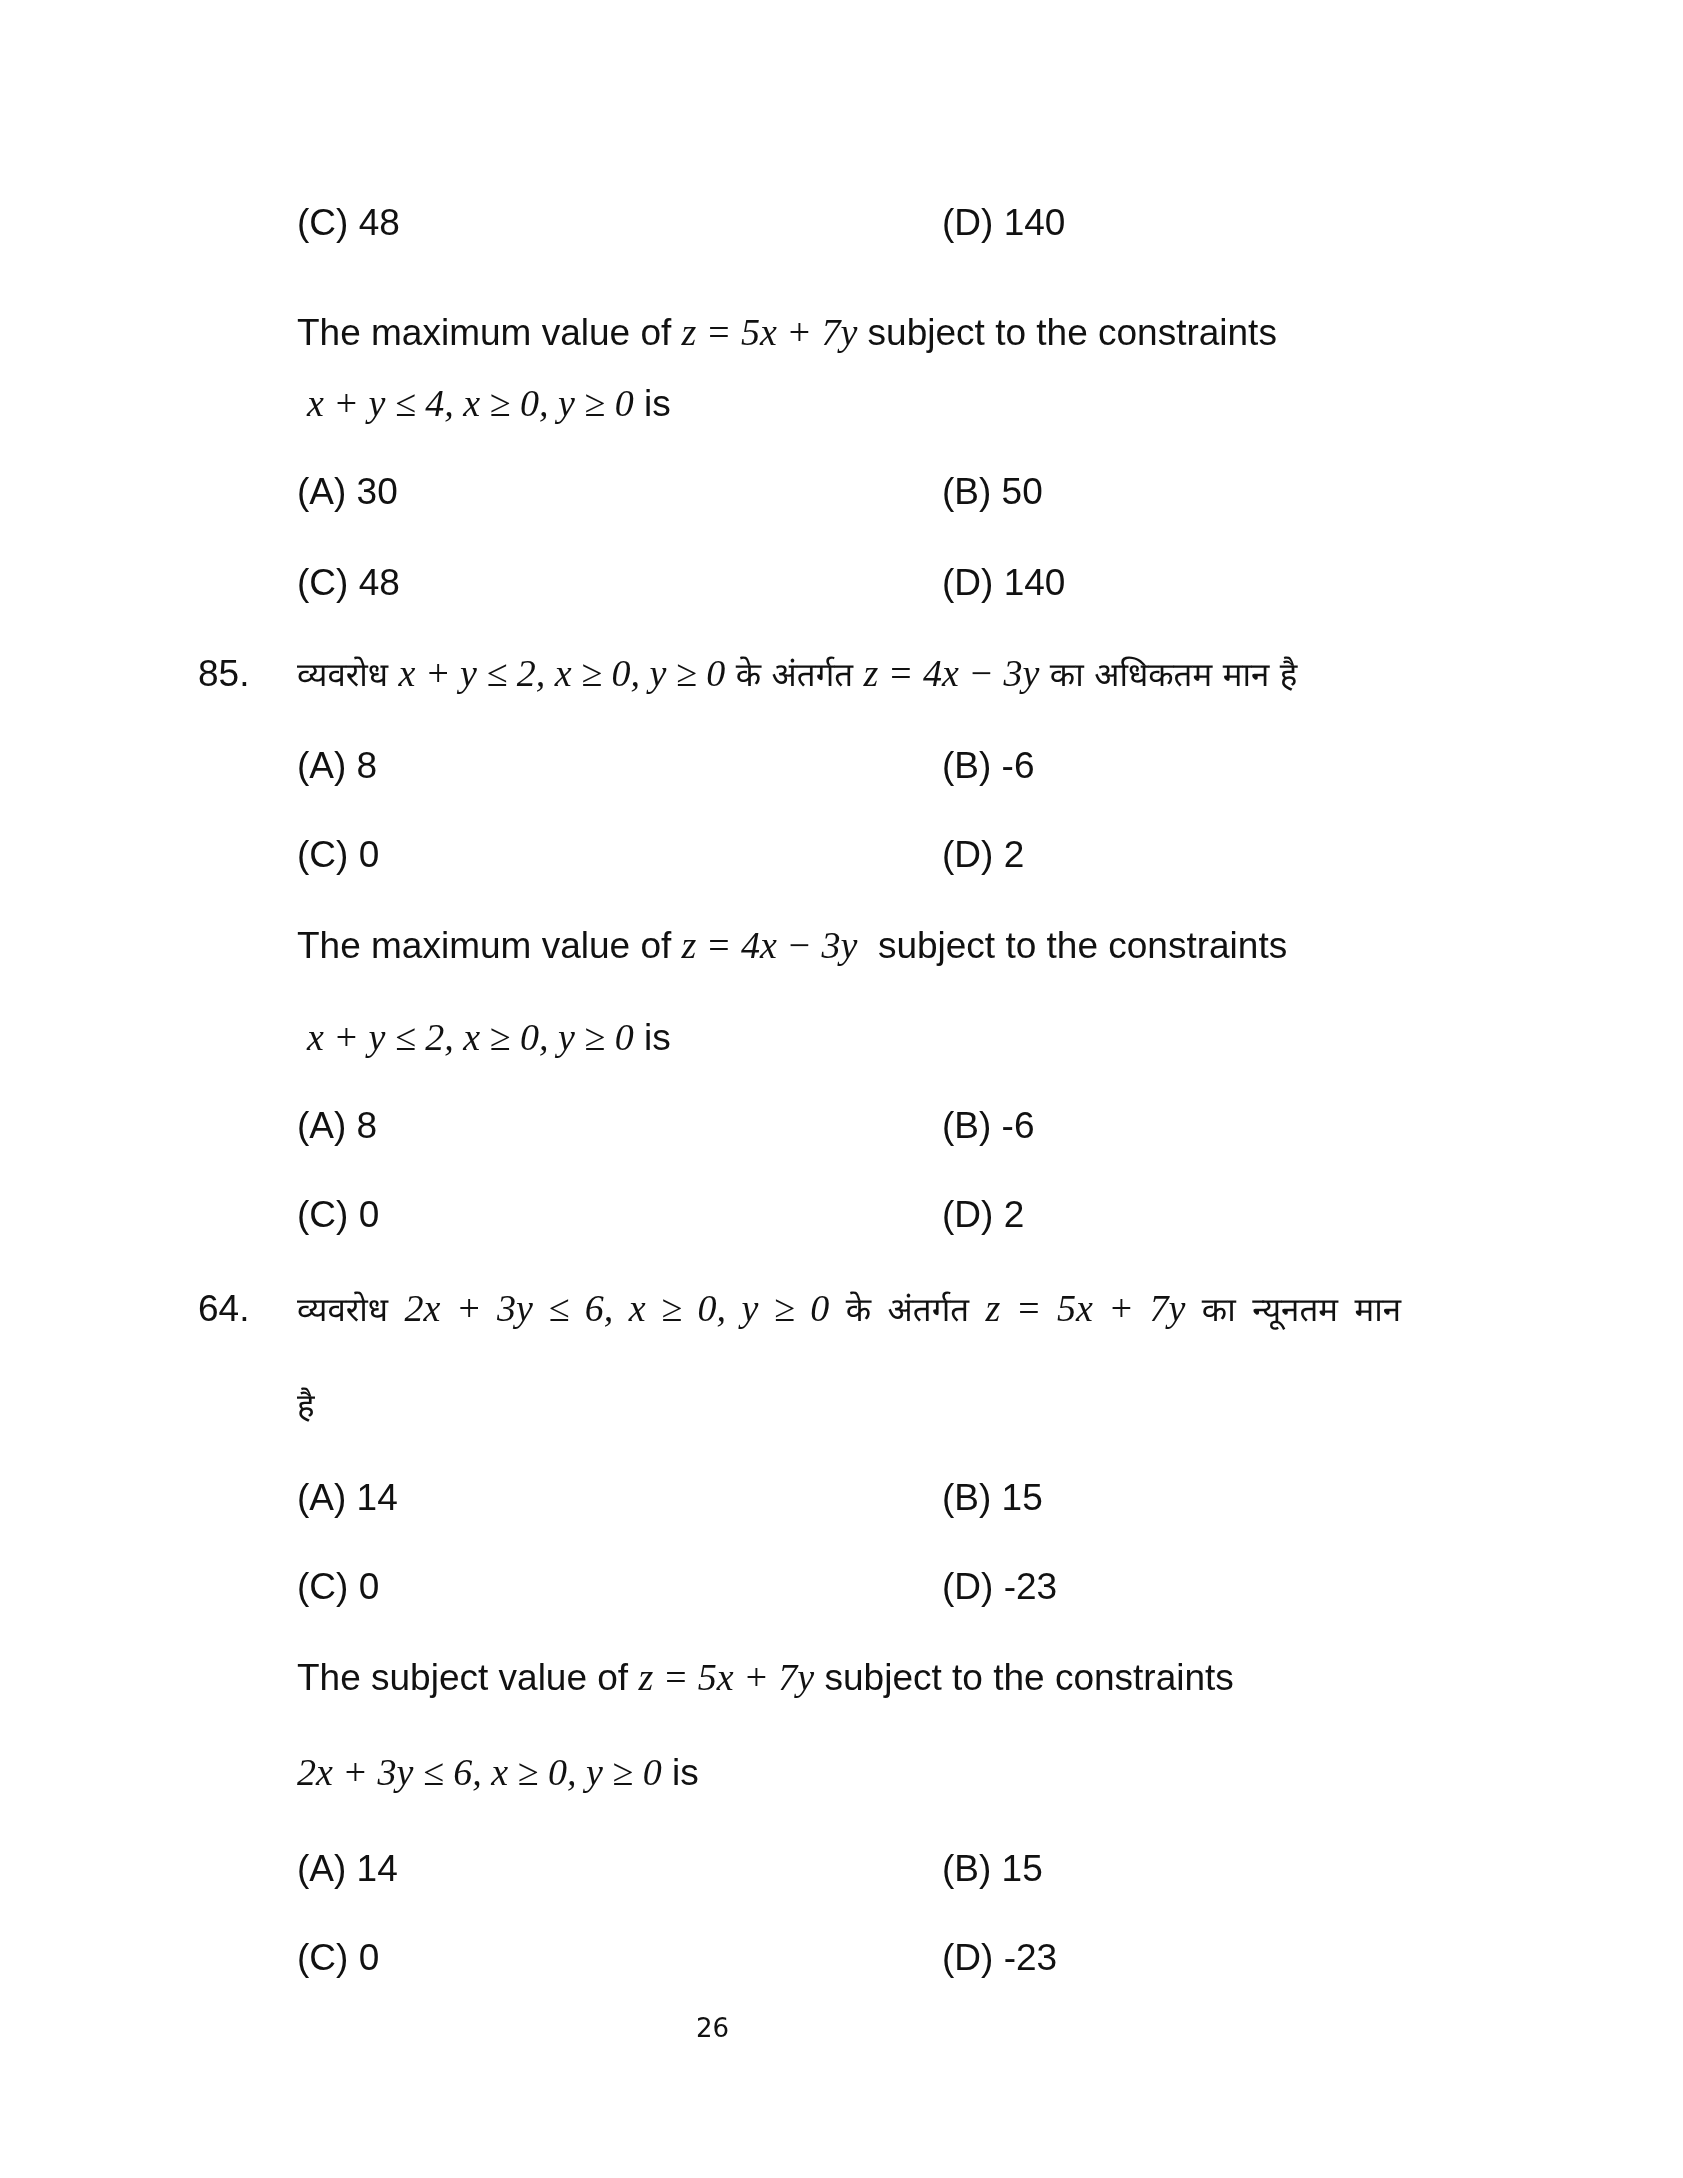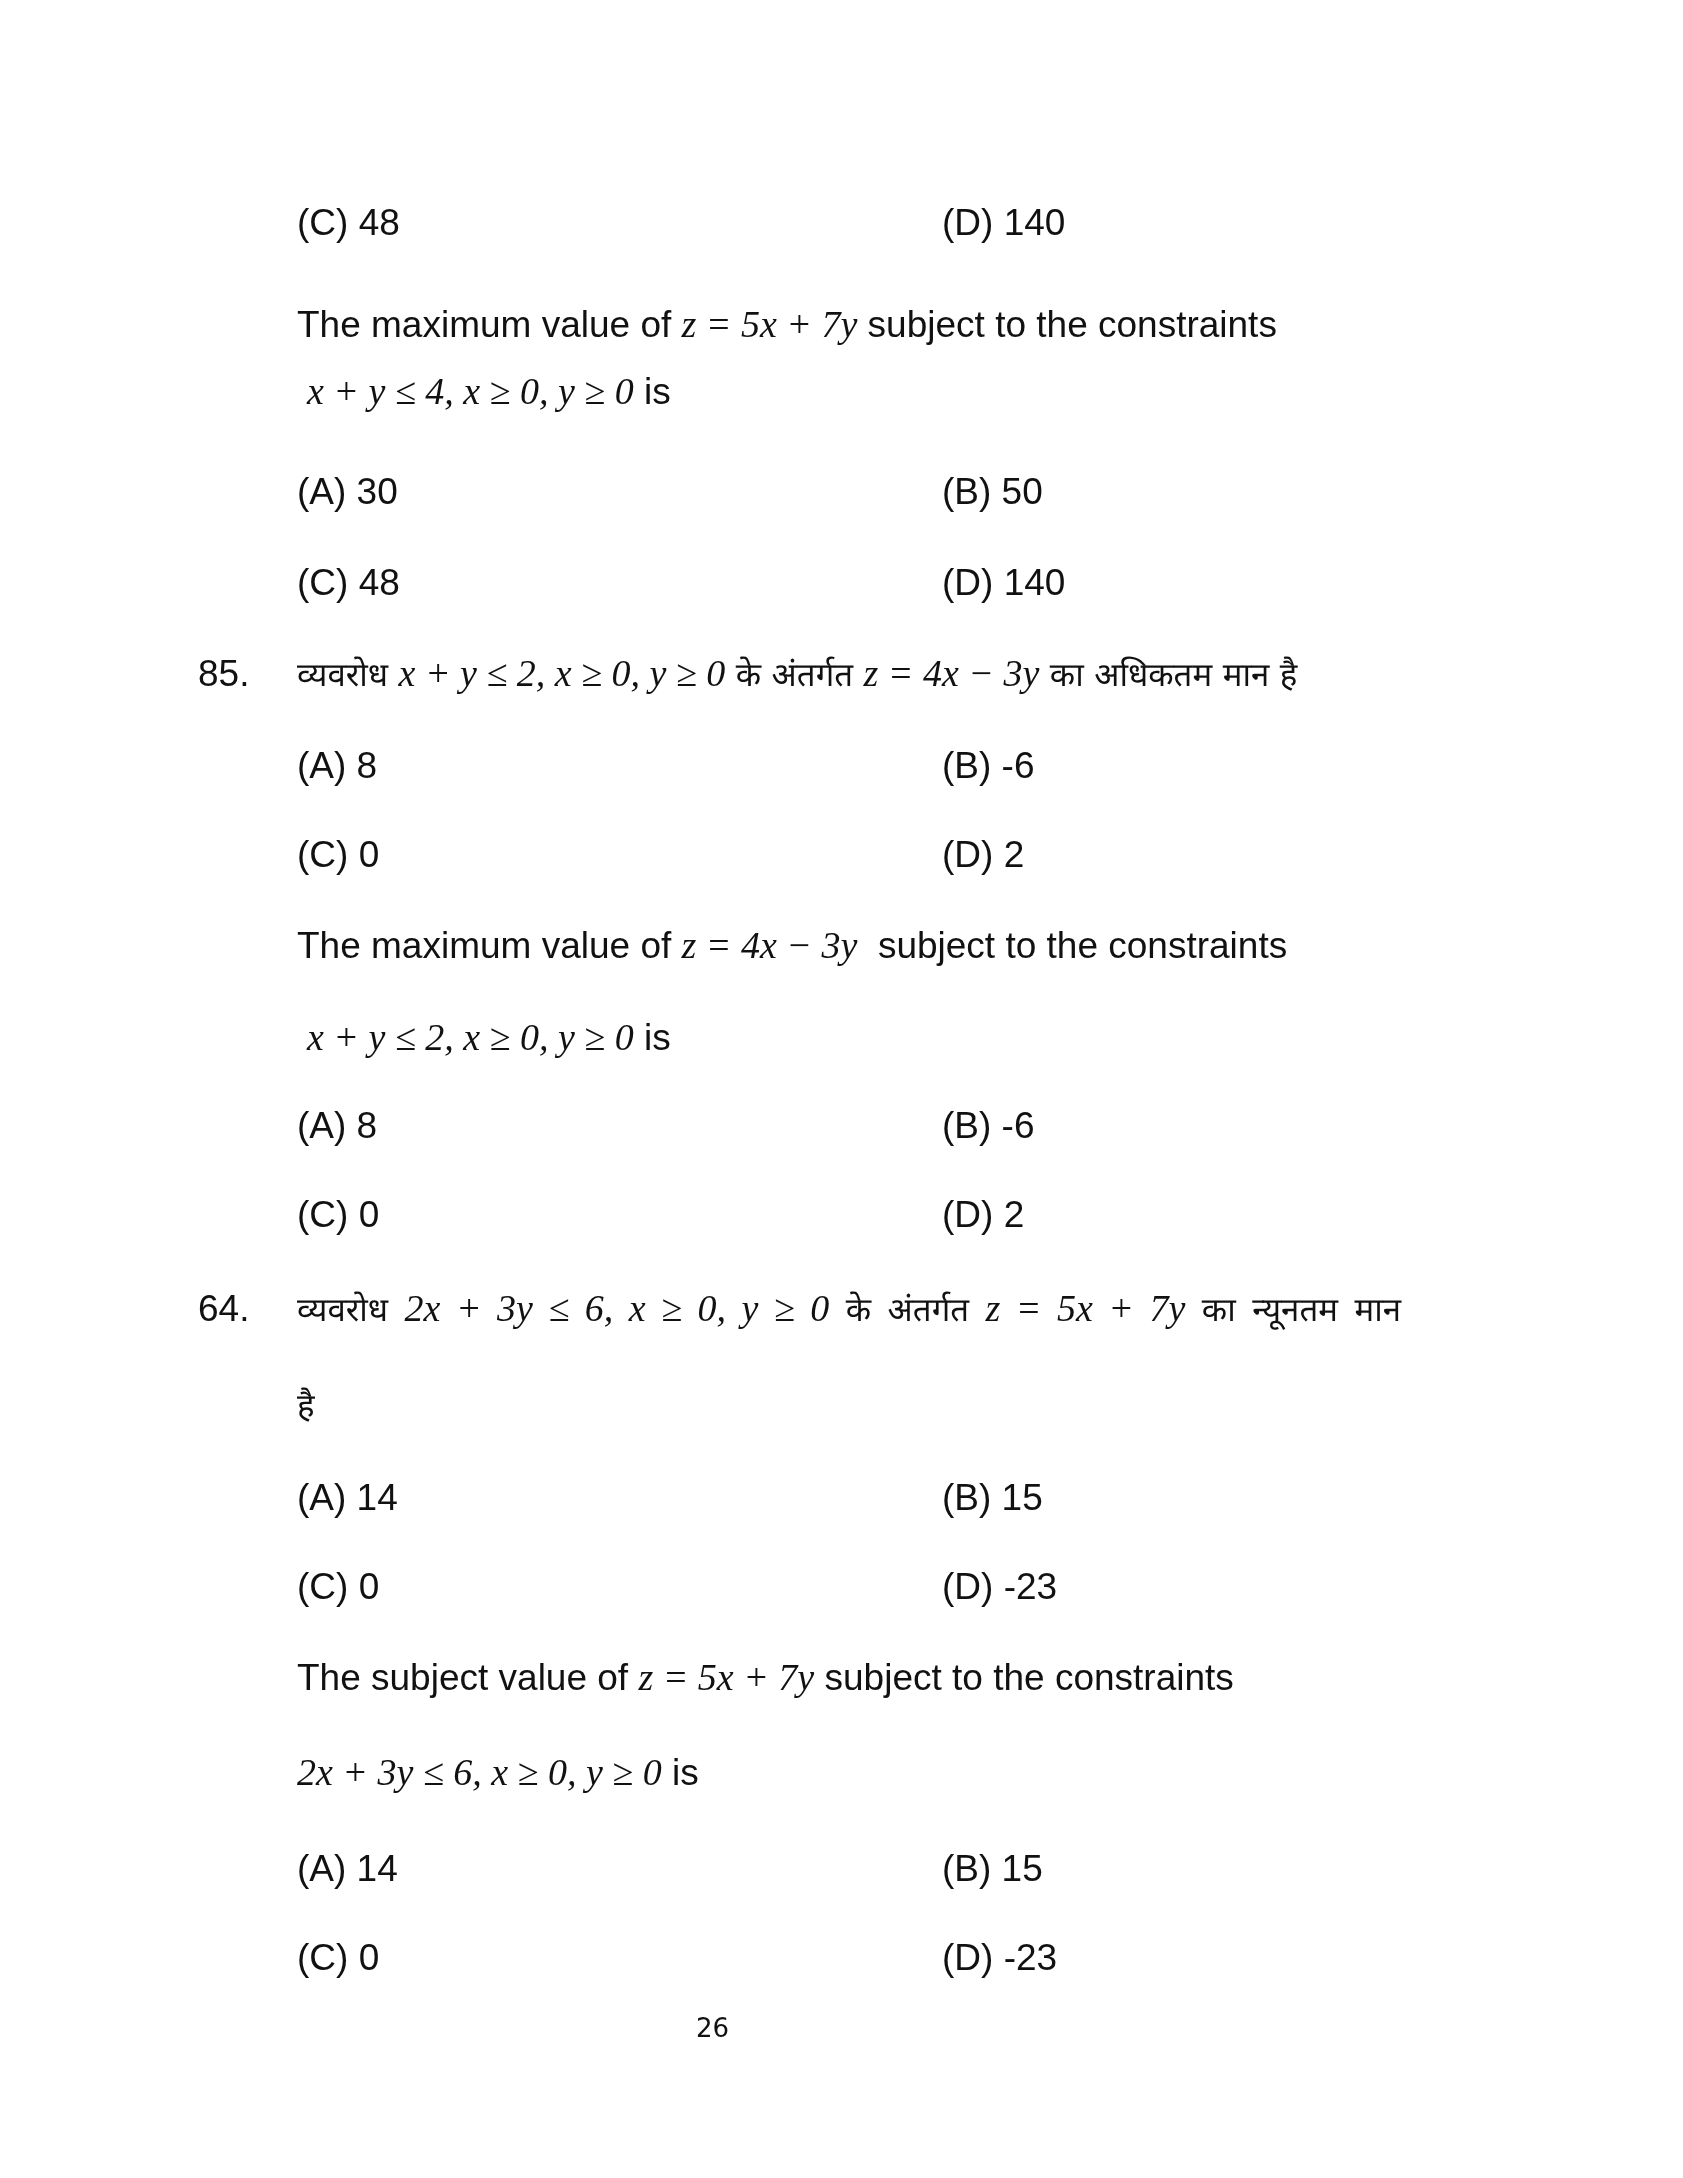--- a/index.html
+++ b/index.html
@@ -12,24 +12,24 @@
   .mi { font-style: italic; }
   .hindi { font-family: "DejaVu Sans", sans-serif; font-size: 33px; }
   .pageno { position: absolute; left: 0; width: 1425px; text-align: center; top: 2013px; font-family: "DejaVu Sans", sans-serif; font-size: 26px; }
 </style>
 </head>
 <body>
 
 <div class="line col-a" style="top:223px">(C) 48</div>
 <div class="line col-b" style="top:223px">(D) 140</div>
 
-<div class="line col-a" style="top:324px">
+<div class="line col-a" style="top:332px">
   <span>The maximum value of </span><span class="math mi">z = 5x + 7y</span><span> subject to the constraints</span>
 </div>
-<div class="line col-a" style="top:391px; left:307px">
+<div class="line col-a" style="top:403px; left:307px">
   <span class="math mi">x + y ≤ 4, x ≥ 0, y ≥ 0</span><span> is</span>
 </div>
 <div class="line col-a" style="top:492px">(A) 30</div>
 <div class="line col-b" style="top:492px">(B) 50</div>
 <div class="line col-a" style="top:583px">(C) 48</div>
 <div class="line col-b" style="top:583px">(D) 140</div>
 
 <div class="line qnum" style="top:674px">85.</div>
 <div class="line col-a" style="top:674px">
   <span class="hindi">व्यवरोध </span><span class="math mi">x + y ≤ 2, x ≥ 0, y ≥ 0</span><span class="hindi"> के अंतर्गत </span><span class="math mi">z = 4x − 3y</span><span class="hindi"> का अधिकतम मान है</span>

